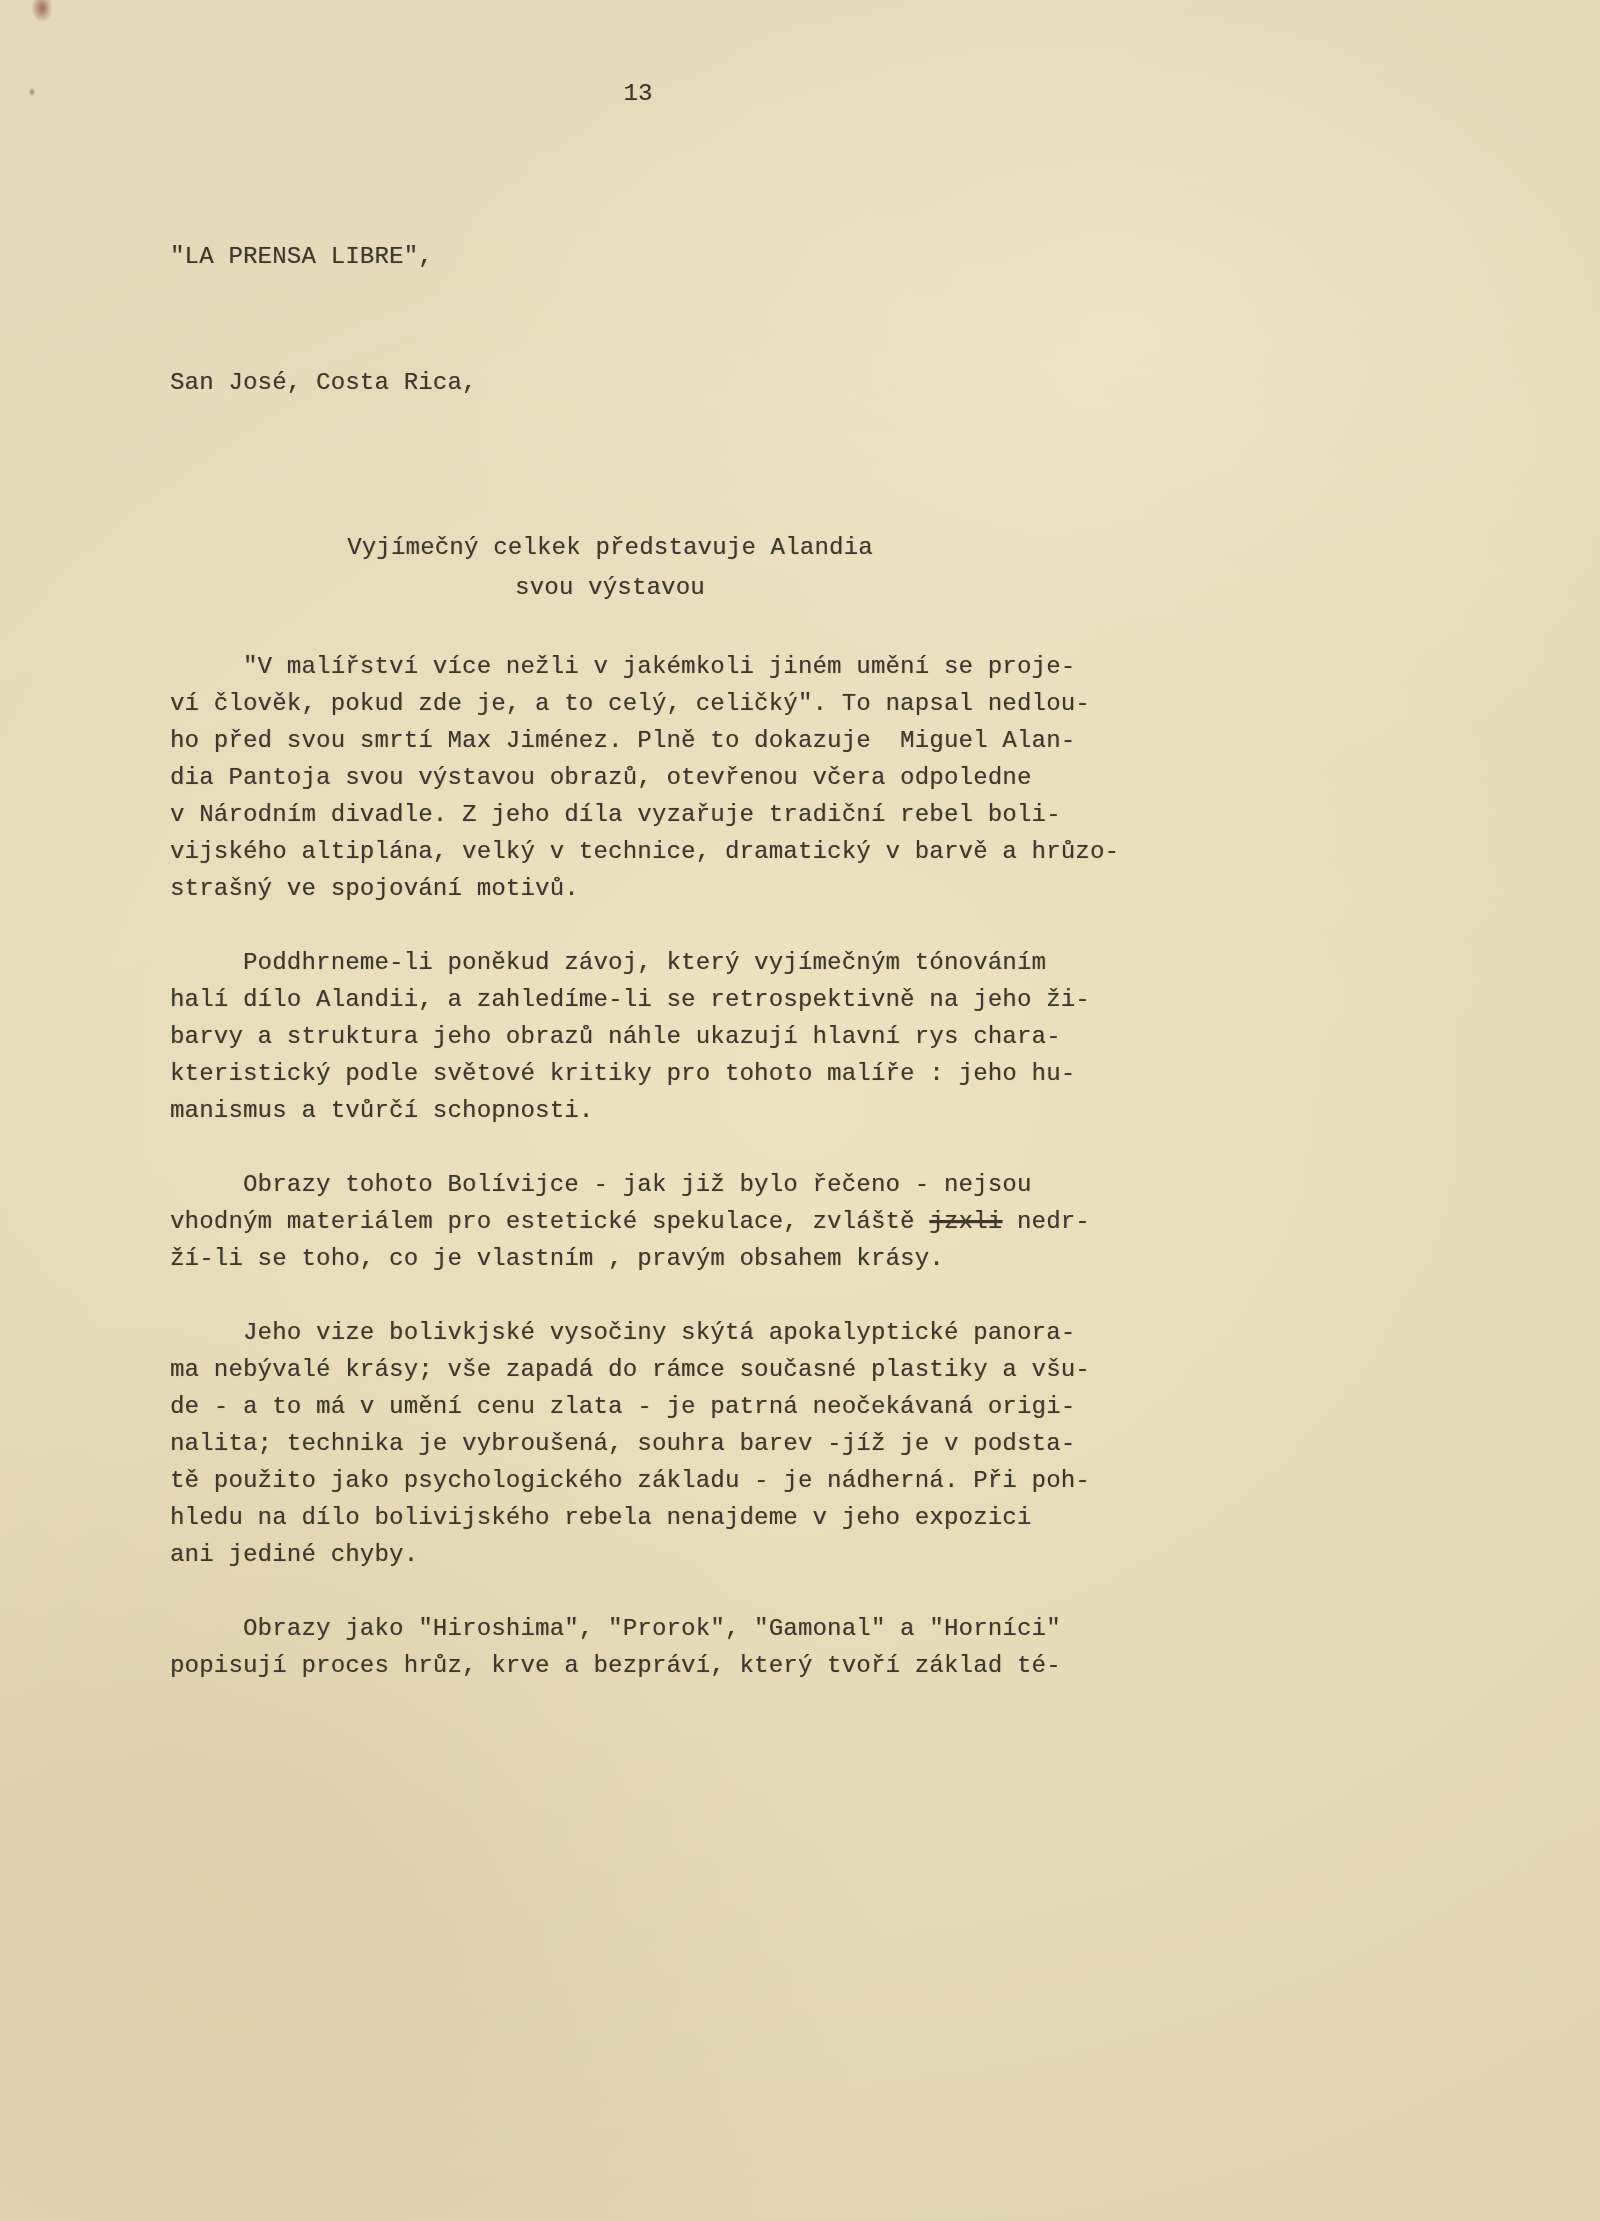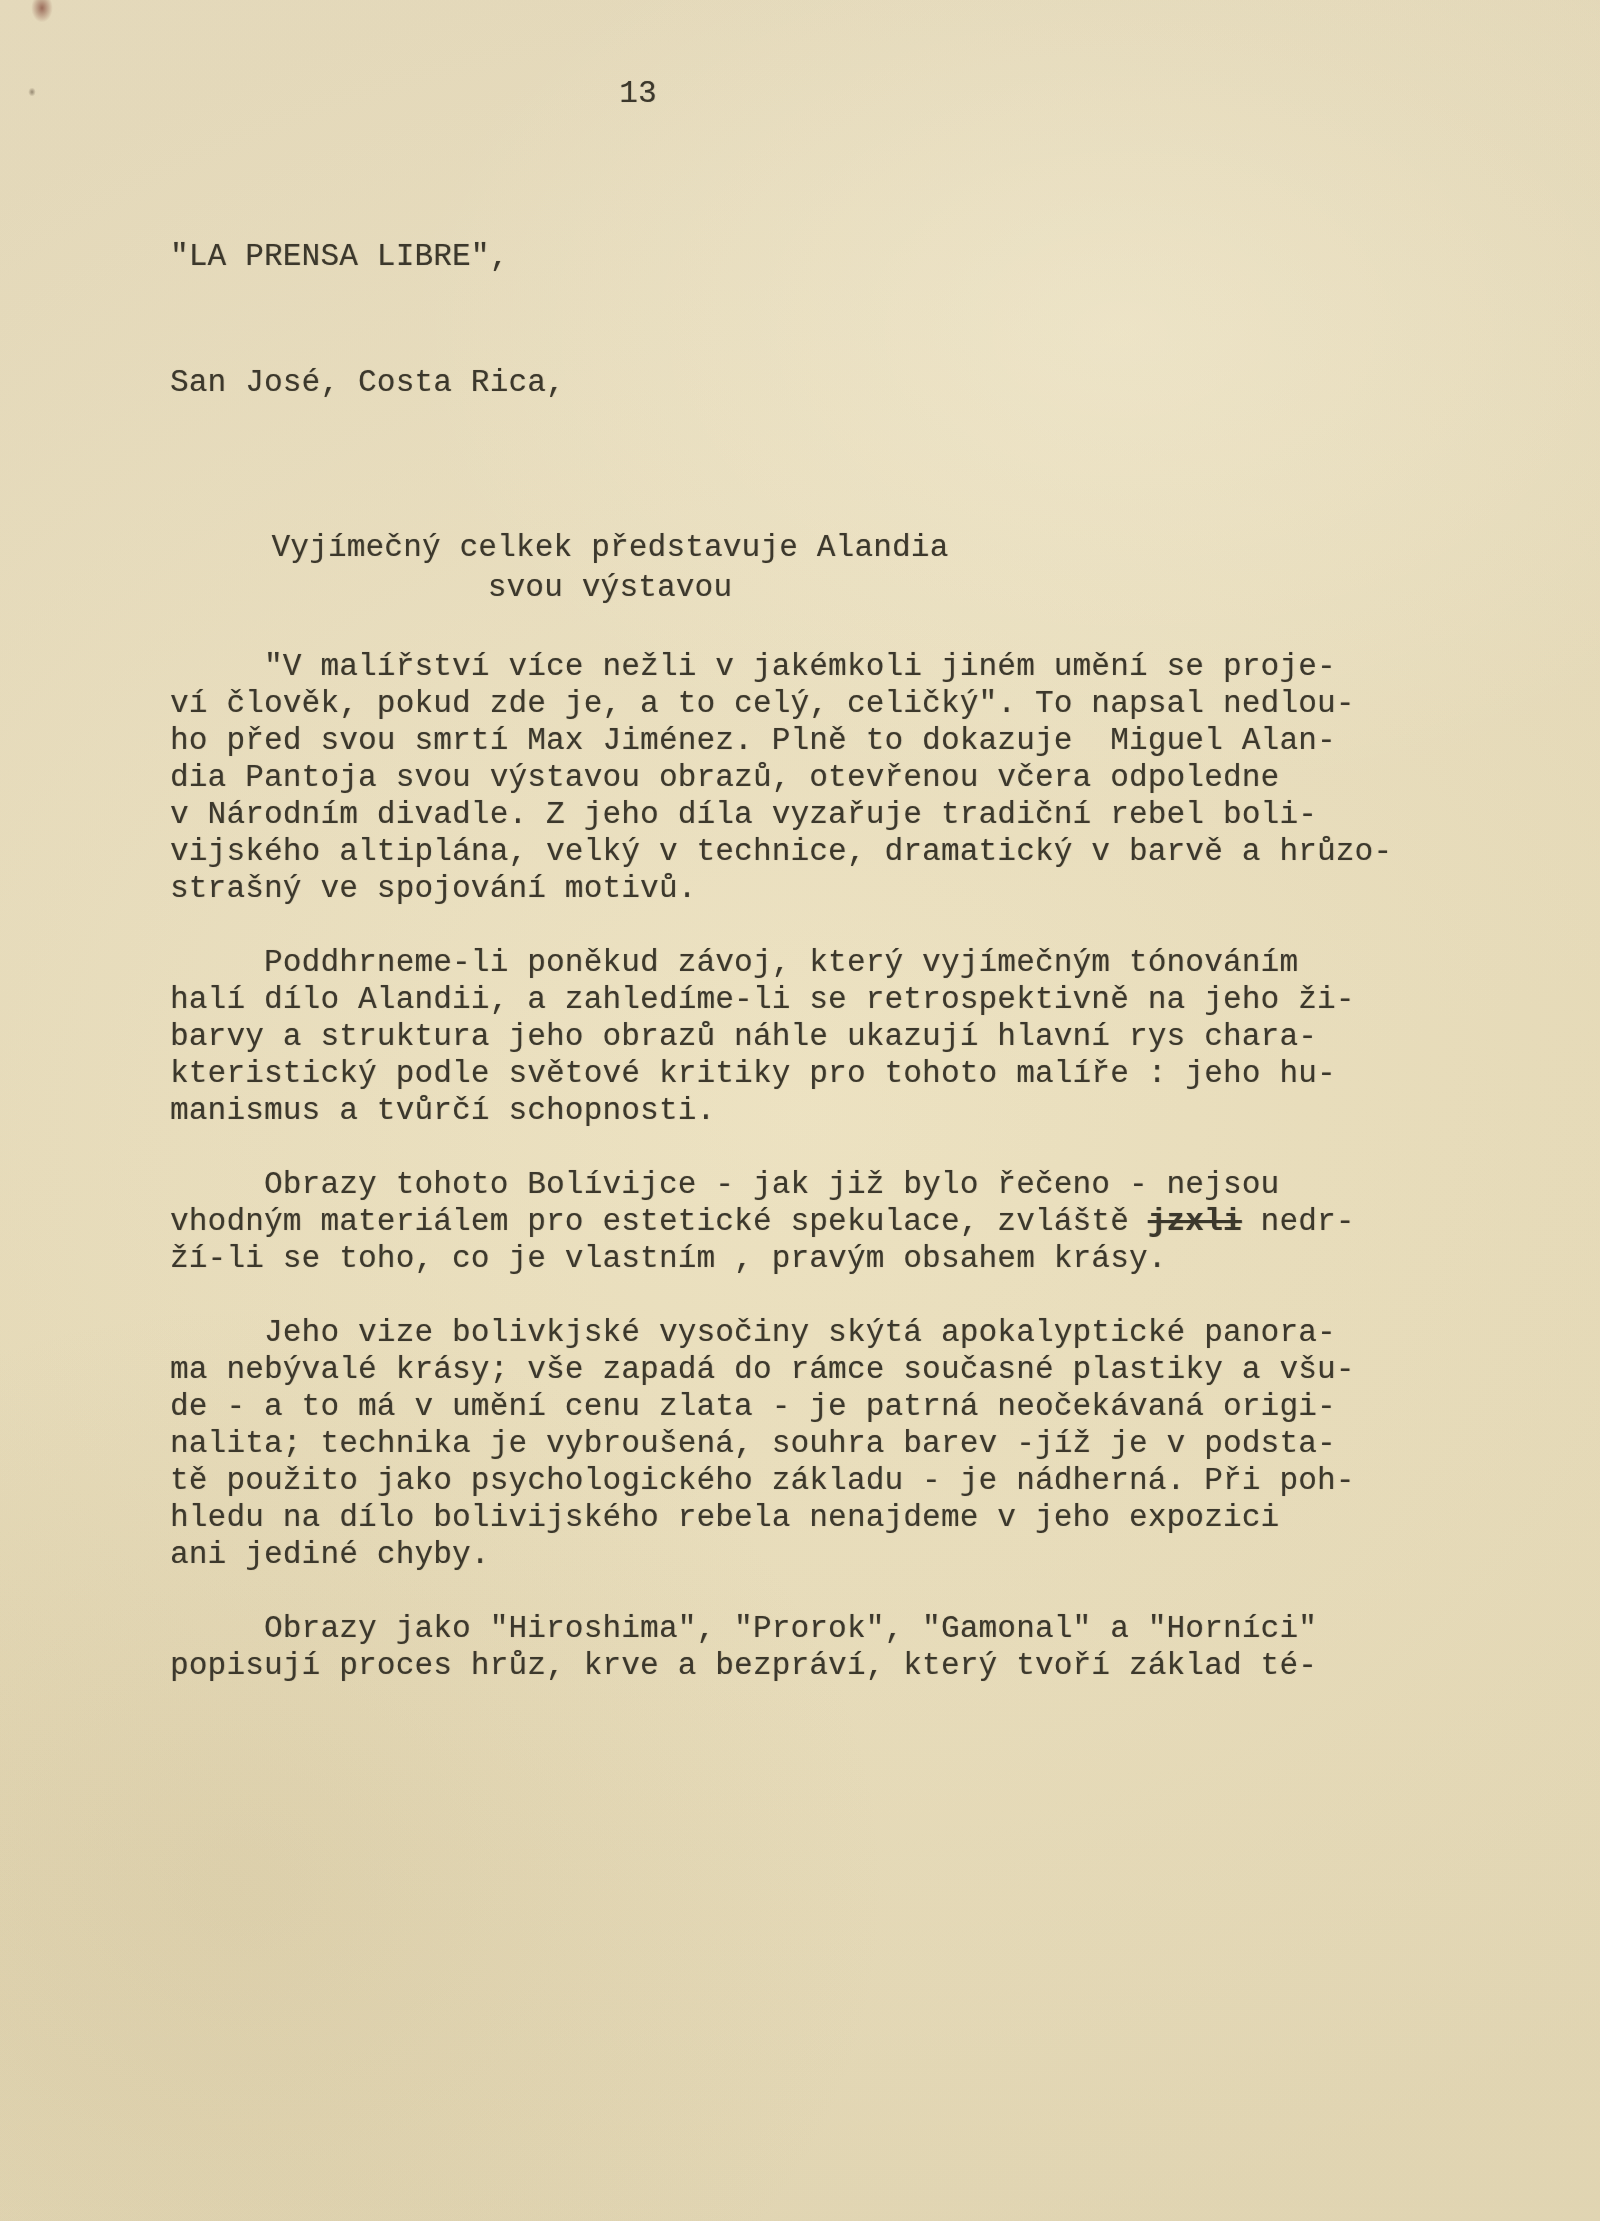--- a/index.html
+++ b/index.html
@@ -29,21 +29,21 @@
     background:
       radial-gradient(ellipse 15px 20px at 22px 16px, rgba(110,42,32,0.62), rgba(110,42,32,0) 72%),
       radial-gradient(ellipse 5px 6px at 12px 100px, rgba(70,55,40,0.5), rgba(70,55,40,0) 75%);
     pointer-events: none;
   }
   .content {
     position: absolute;
     left: 170px;
     top: 0;
     width: 920px;
-    font-size: 31px;
+    font-size: 24px;
     letter-spacing: 0.2px;
     text-shadow: 0.4px 0.4px 0.9px rgba(60,54,42,0.42);
   }
   .page-number {
     margin-top: 80px;
     width: 880px;
     line-height: 27px;
     text-align: center;
     text-indent: 56px;
   }
@@ -68,21 +68,21 @@
     padding: 0;
     line-height: 37px;
   }
   .line {
     display: block;
     white-space: pre;
   }
   .struck {
     text-decoration: line-through;
     text-decoration-thickness: 2.5px;
-    font-weight: bold;
+    font-weight: normal;
   }
 </style>
 </head>
 <body>
 
 <div class="page">
   <div class="scan-mark"></div>
 
   <div class="content">
 

